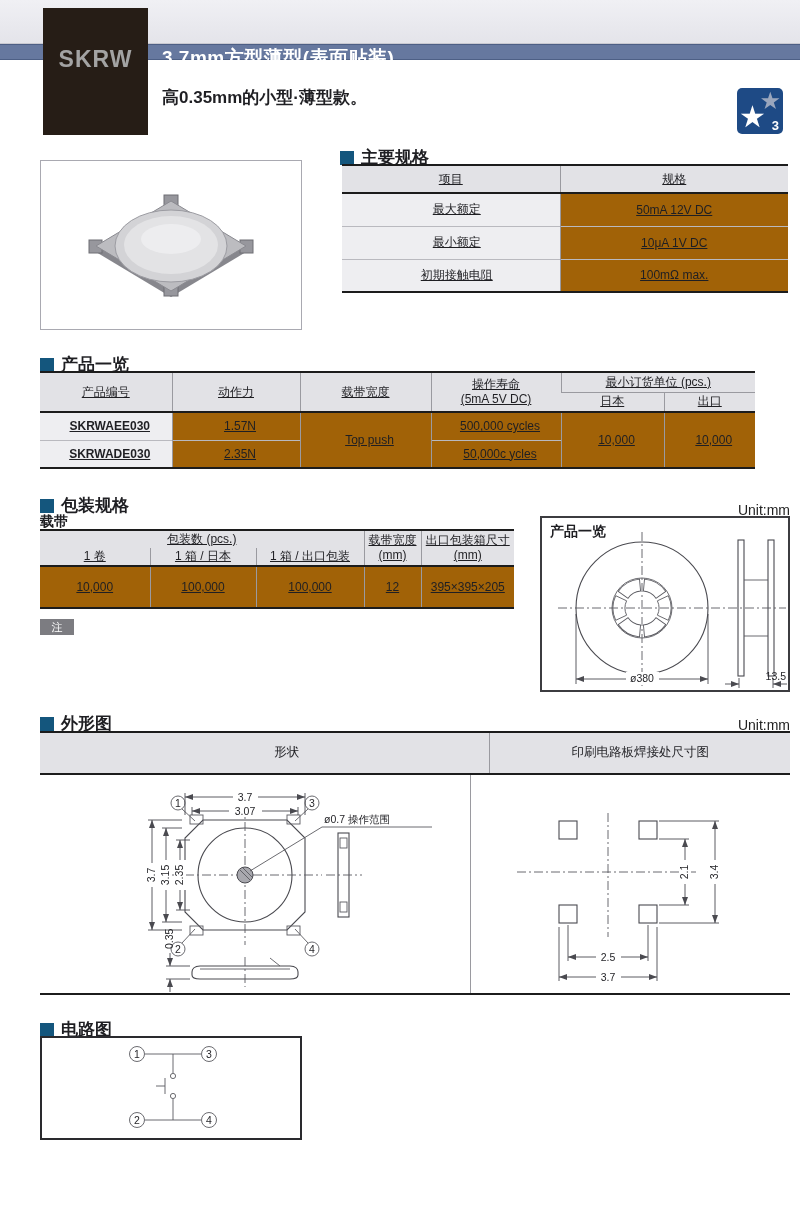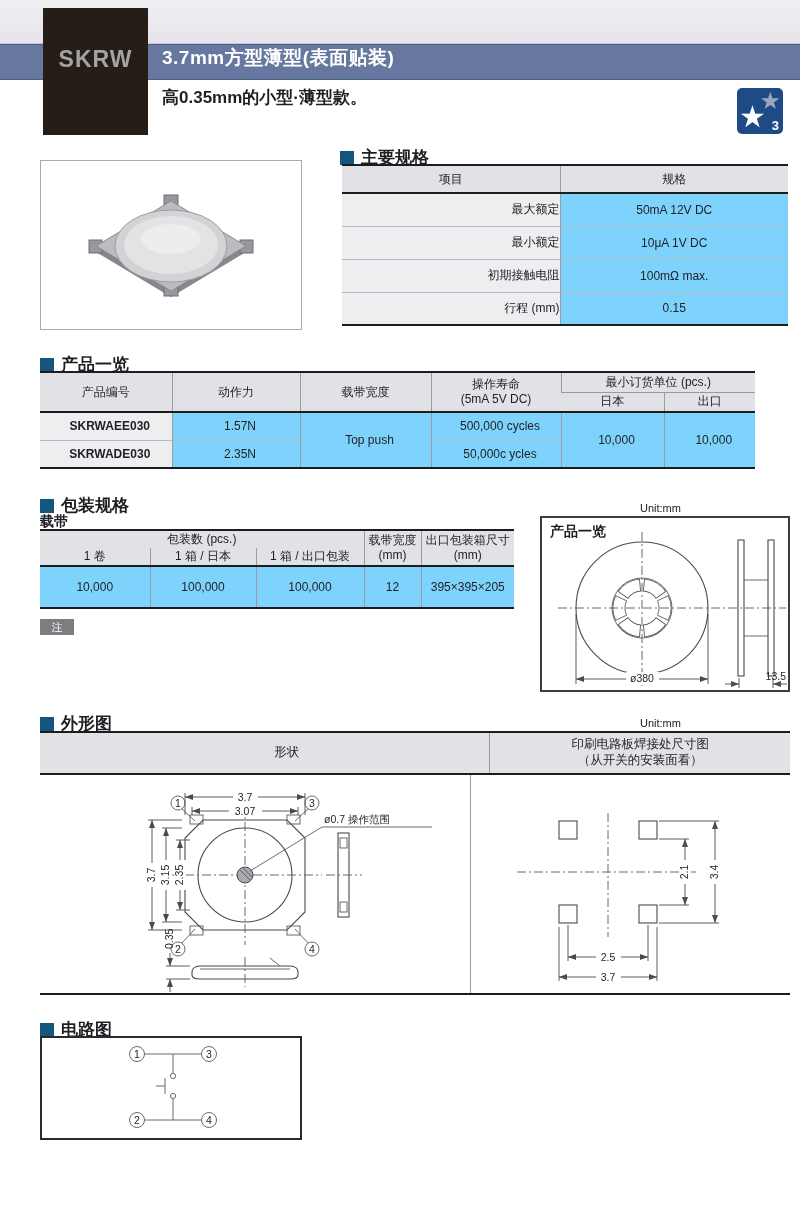--- a/index.html
+++ b/index.html
@@ -4,57 +4,57 @@
 <style>
   * { margin:0; padding:0; box-sizing:border-box; }
   html,body { background:#fff; }
   .page {
     position:relative; width:800px; height:1206px; background:#fff;
     font-family:"Liberation Sans","DejaVu Sans",sans-serif; color:#1f1f23; overflow:hidden;
   }
   
   .top-band { position:absolute; left:0; top:0; width:800px; height:44px;
     background:linear-gradient(#f0f0f4,#e4e4ea); border-bottom:1px solid #c9c9d1; }
-  .title-bar { position:absolute; left:0; top:44px; width:800px; height:36px;
+  .title-bar { position:absolute; left:0; top:44px; width:800px; height:16px;
     background:#66789f; border-top:1px solid #4d5f85; border-bottom:1px solid #4d5f85; }
   .title-bar span { display:block; margin-left:162px; line-height:26px;
     color:#fff; font-size:19px; font-weight:bold; letter-spacing:.5px; }
   .model-box { position:absolute; left:43px; top:8px; width:105px; height:127px;
     background:#261d16; }
   .model-box span { display:block; text-align:center; margin-top:38px;
     color:#a3a3a3; font-size:23px; font-weight:bold; letter-spacing:1px; }
   .subtitle { position:absolute; left:162px; top:86px; font-size:17px; font-weight:bold; }
   .badge { position:absolute; left:737px; top:88px; width:46px; height:46px;
     background:#1e4a85; border-radius:5px; overflow:hidden; }
   .badge .star { position:absolute; line-height:1; }
   .badge .star.gray { color:#9aa6bd; font-size:24px; right:2px; top:1px; }
   .badge .star.white { color:#fff; font-size:30px; left:2px; bottom:2px; }
   .badge .badge-num { position:absolute; right:4px; bottom:1px; color:#fff;
     font-size:13px; font-weight:bold; }
   
   .sec { position:absolute; font-size:17px; font-weight:bold; white-space:nowrap; }
   .sec .sq { display:inline-block; width:14px; height:14px; background:#14567d;
     margin-right:7px; vertical-align:-2px; }
   .subsec { position:absolute; font-size:14px; font-weight:bold; }
-  .unit { position:absolute; left:640px; width:150px; font-size:11px; color:#222; }
+  .unit { position:absolute; left:640px; width:150px; text-align:right; font-size:14px; color:#222; }
   
   .photo-frame { position:absolute; left:40px; top:160px; width:262px; height:170px;
     border:1px solid #a9a9b1; background:#fff; }
   
-  table { position:absolute; border-collapse:collapse; table-layout:fixed; background:#7dd3fc;
-    border-top:2px solid #1c1c1c; border-bottom:2px solid #1c1c1c; font-size:12px; }
+  table { position:absolute; border-collapse:collapse; table-layout:fixed; background:#a16207;
+    border-top:2px solid #1c1c1c; border-bottom:2px solid #1c1c1c; font-size:12px;text-decoration:underline; }
   th, td { text-align:center; vertical-align:middle; font-weight:normal; }
   th { background:#e2e2e6; }
   th + th, td + td { border-left:1px solid #9a9aa0; }
   thead { border-bottom:2px solid #1c1c1c; }
   tbody tr + tr td { border-top:1px solid #b9b9bf; }
   .two-line div { line-height:1.25; }
   .spec-table th { height:28px; }
   .spec-table td { height:33px; }
-  .spec-table td.item { background:#eeeef1; text-align:right; padding-left:12px;margin-left:48px; }
+  .spec-table td.item { background:#eeeef1; text-align:center; padding-left:12px;margin-left:48px; }
   .prod-table th { height:20px; }
   .prod-table thead tr + tr th { border-top:1px solid #9a9aa0; }
   .prod-table td { height:28px;padding-left:8px; }
   .prod-table td.part { background:#eeeef1; font-weight:bold; }
   .pack-table th { height:18px; }
   .pack-table td { height:42px; }
   .pack-table td { font-size:12px; }
   
   .note-badge { position:absolute; left:40px; top:619px; width:34px; height:16px;
     background:#7c7c81; color:#fff; font-size:11px; text-align:center; line-height:16px; }
@@ -136,24 +136,20 @@
         <td class="item">最大额定</td>
         <td>50mA 12V DC</td>
       </tr>
       <tr>
         <td class="item">最小额定</td>
         <td>10μA 1V DC</td>
       </tr>
       <tr>
         <td class="item">初期接触电阻</td>
         <td>100mΩ max.</td>
-      </tr>
-      <tr>
-        <td class="item">行程 (mm)</td>
-        <td>0.15</td>
       </tr>
     </tbody>
   </table>
 
   <div class="sec" style="left:40px; top:353px;">
     <span class="sq"></span><span>产品一览</span>
   </div>
   <table class="prod-table" style="left:40px; top:371px; width:715px;">
     <colgroup>
         <col style="width:132px">
@@ -282,21 +278,20 @@
     <span class="sq"></span><span>外形图</span>
   </div>
   <div class="unit" style="top:717px;">Unit:mm</div>
   <div class="outline-table">
     <div class="outline-head">
       <div class="cell c1">
           <div>形状</div>
         </div>
       <div class="cell c2">
         <div>印刷电路板焊接处尺寸图</div>
-        <div>（从开关的安装面看）</div>
       </div>
     </div>
     <div class="outline-body">
       <div class="d1">
         <svg width="430" height="218" viewBox="0 0 430 218">
           <defs>
             <marker id="m1" markerWidth="9" markerHeight="8" refX="8" refY="3" orient="auto-start-reverse" markerUnits="userSpaceOnUse">
               <path d="M0,0 L8,3 L0,6 Z" fill="#4a4a50"></path>
             </marker>
           </defs>

